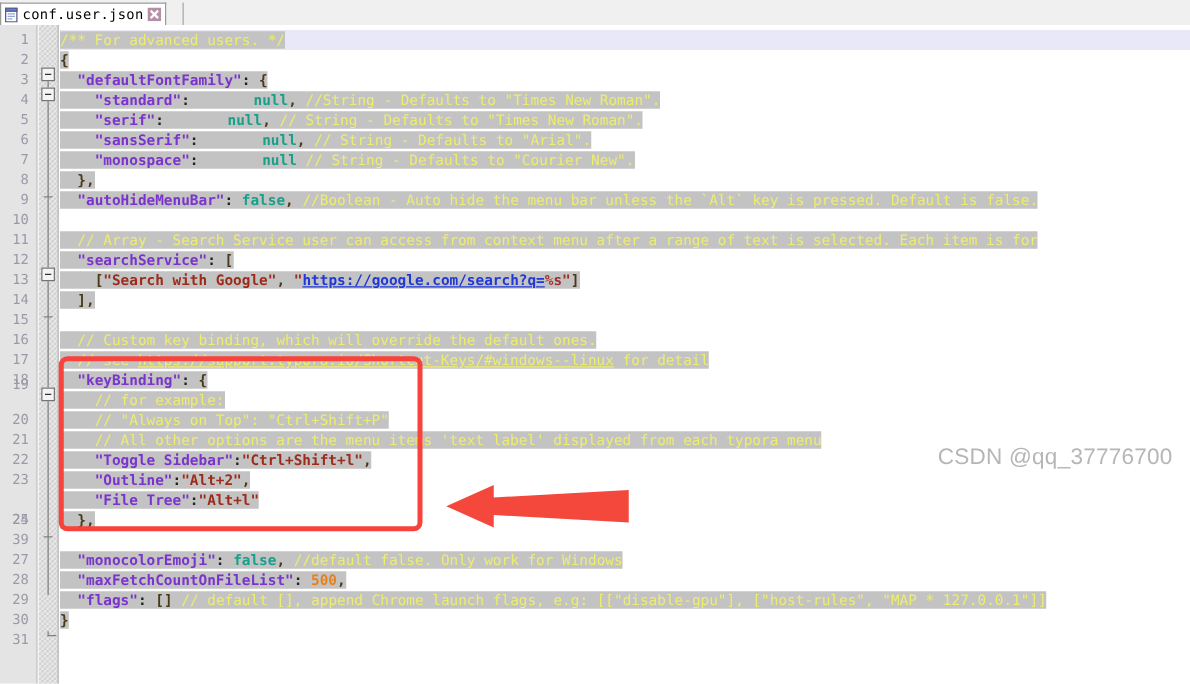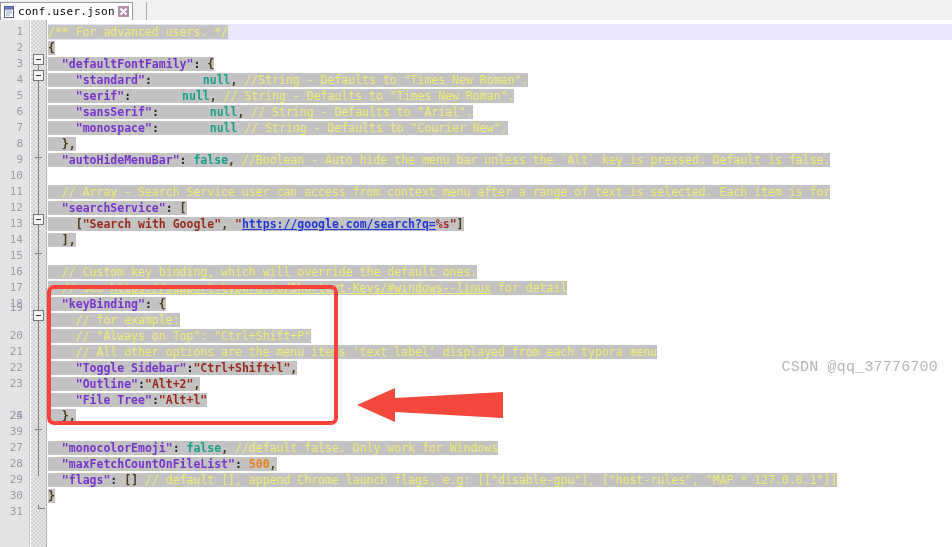--- a/index.html
+++ b/index.html
@@ -215,22 +215,22 @@
   .redarrow {
     position: absolute;
     pointer-events: none;
   }
 
   
   .watermark {
     position: absolute;
     right: 14px;
     bottom: 10px;
-    font-family: Liberation Mono, monospace;
-    font-size: 15px;
+    font-family: Liberation Sans, sans-serif;
+    font-size: 18px;
     color: #b6b6b6;
     letter-spacing: 0.2px;
     white-space: nowrap;
   }
 </style>
 </head>
 <body>
 
 <div id="app">
 

